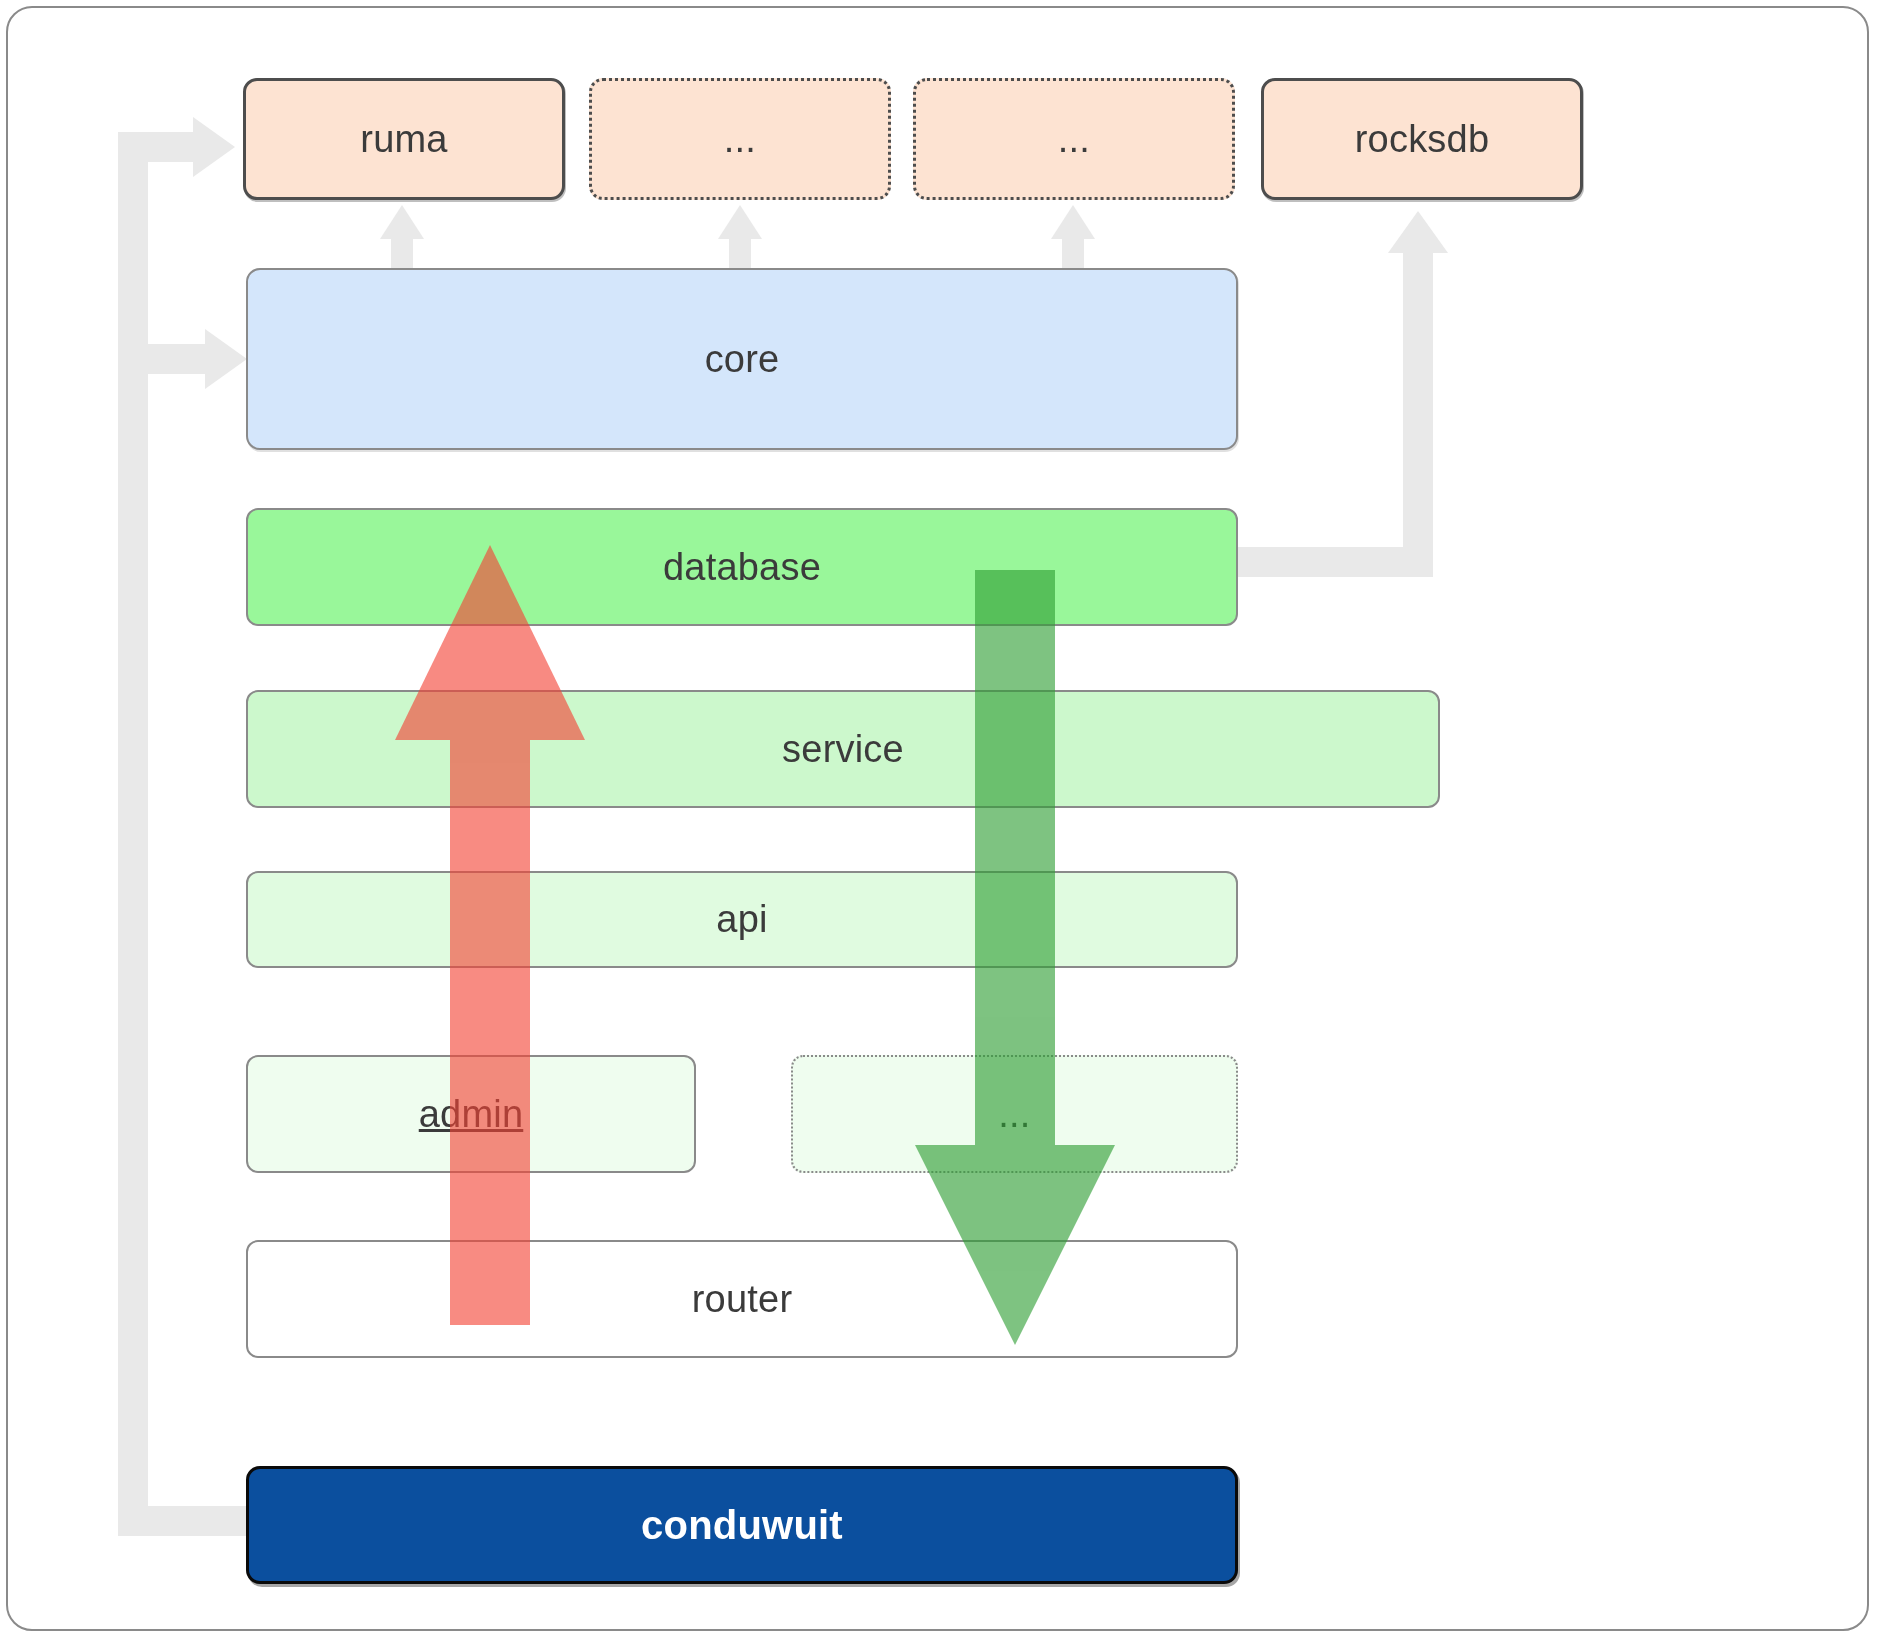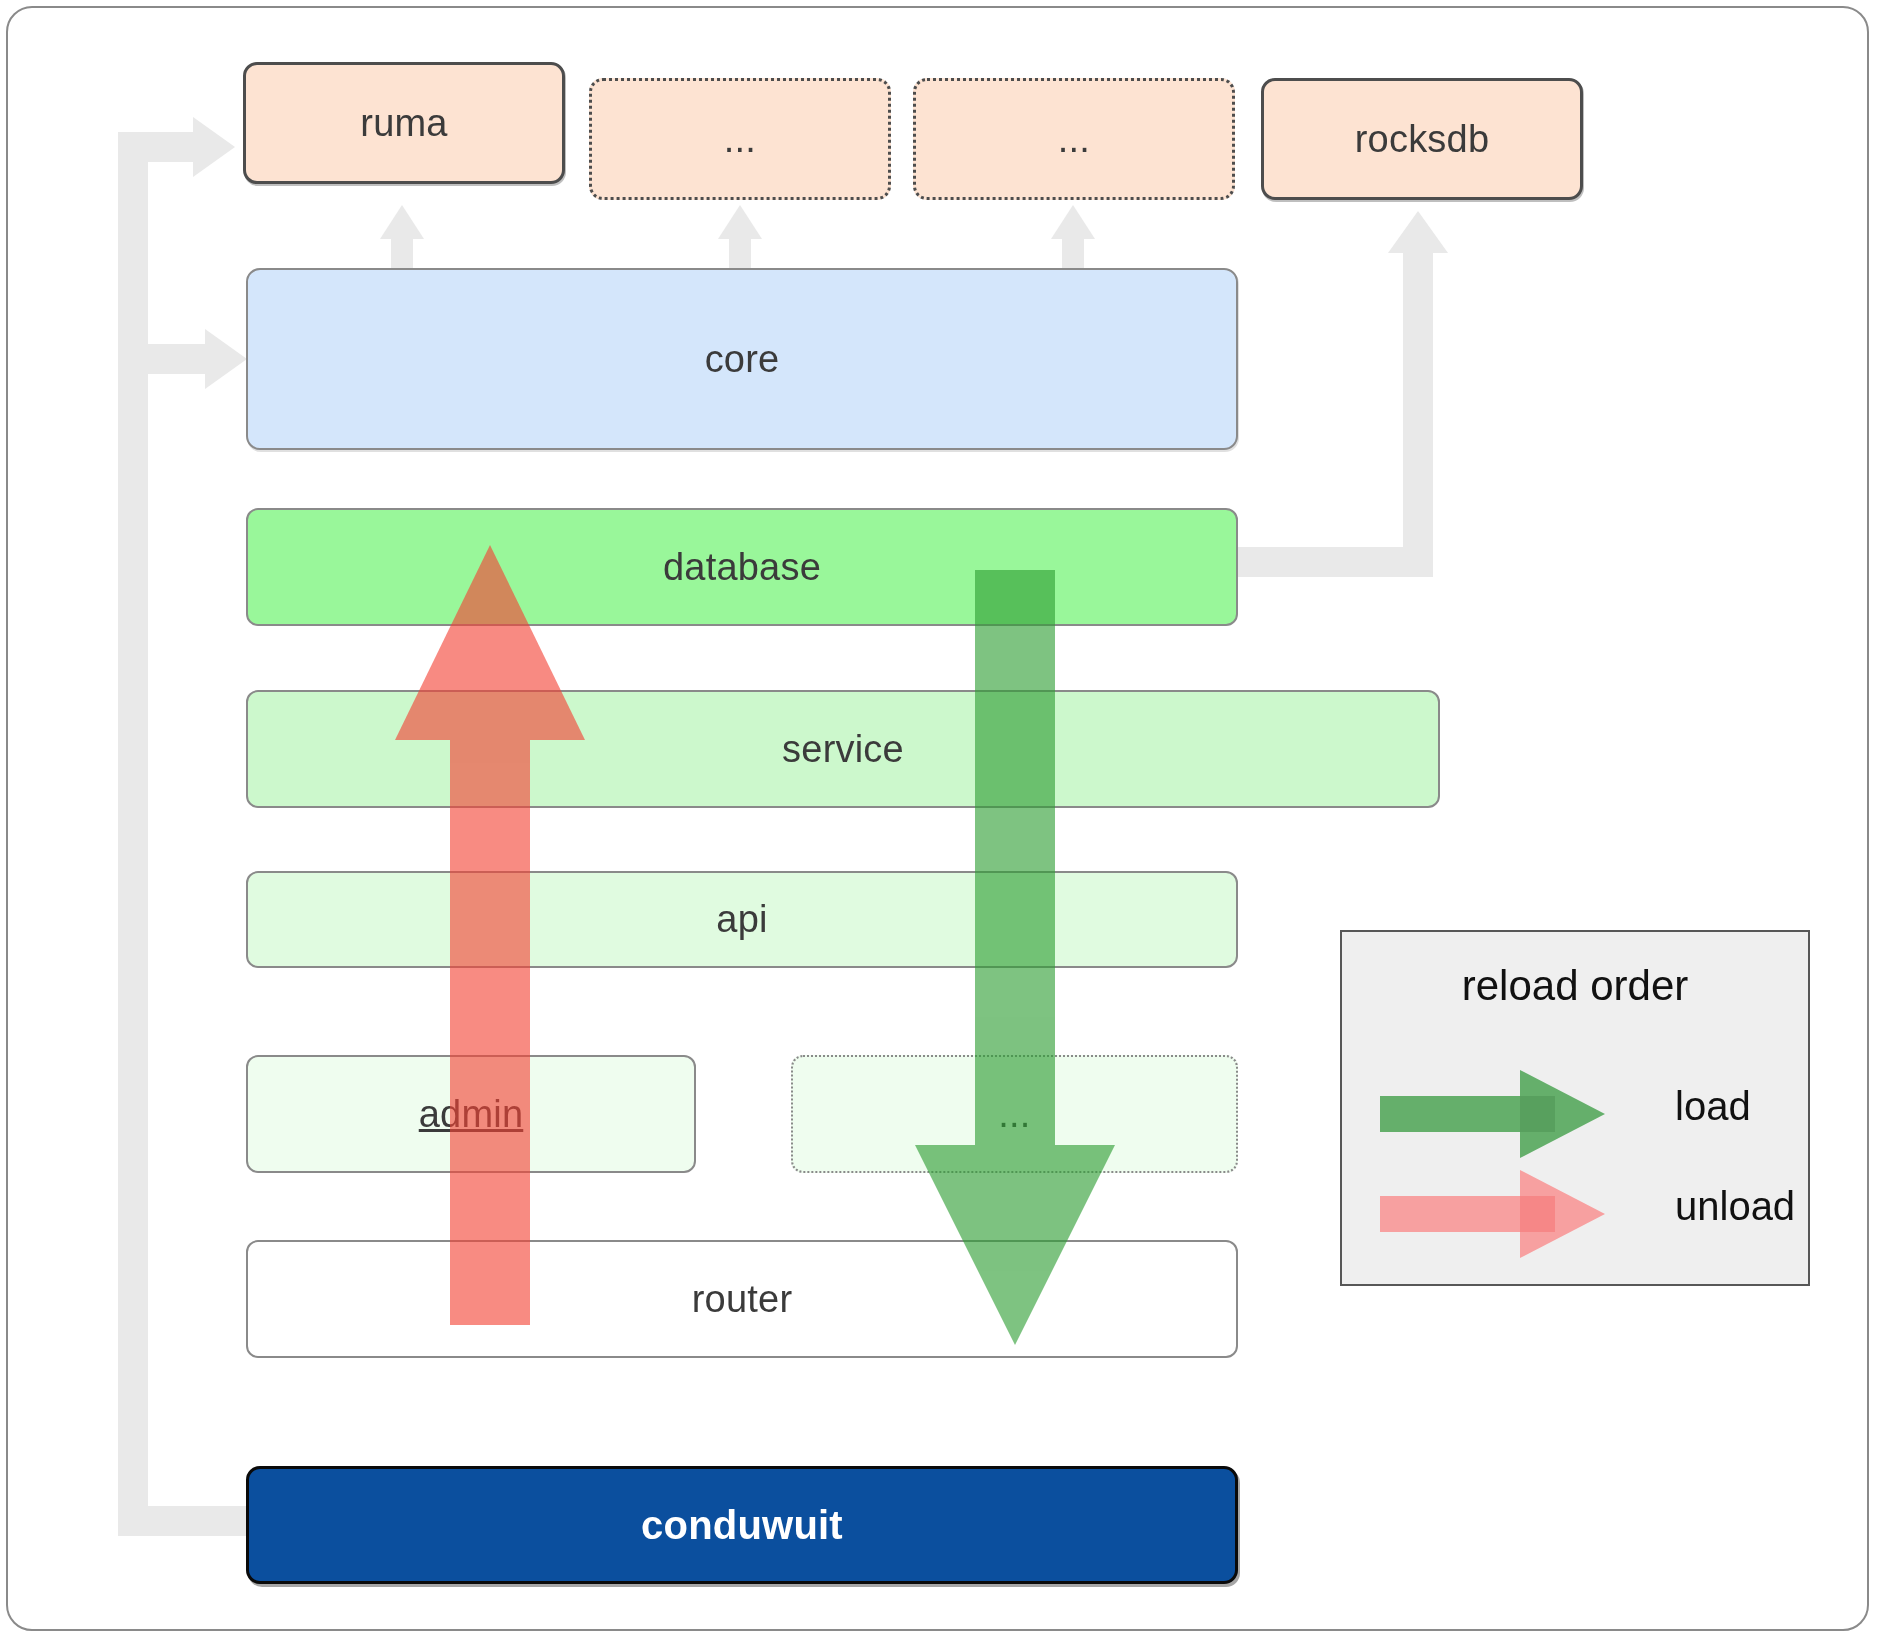--- a/index.html
+++ b/index.html
@@ -162,21 +162,21 @@
 
   <div class="grey-seg" style="left:391px; top:235px; width:22px; height:40px;"></div>
   <div class="grey-arrow-up" style="left:380px; top:205px; border-left-width:22px; border-right-width:22px; border-bottom-width:34px;"></div>
 
   <div class="grey-seg" style="left:729px; top:235px; width:22px; height:40px;"></div>
   <div class="grey-arrow-up" style="left:718px; top:205px; border-left-width:22px; border-right-width:22px; border-bottom-width:34px;"></div>
 
   <div class="grey-seg" style="left:1062px; top:235px; width:22px; height:40px;"></div>
   <div class="grey-arrow-up" style="left:1051px; top:205px; border-left-width:22px; border-right-width:22px; border-bottom-width:34px;"></div>
 
-  <div class="node dep-solid" style="left:243px; top:62px; width:322px; height:122px;">
+  <div class="node dep-solid" style="left:243px; top:78px; width:322px; height:122px;">
     <span class="lbl">ruma</span>
   </div>
   <div class="node dep-dotted" style="left:589px; top:78px; width:302px; height:122px;">
     <span class="lbl">...</span>
   </div>
   <div class="node dep-dotted" style="left:913px; top:78px; width:322px; height:122px;">
     <span class="lbl">...</span>
   </div>
   <div class="node dep-solid" style="left:1261px; top:78px; width:322px; height:122px;">
     <span class="lbl">rocksdb</span>
@@ -220,34 +220,13 @@
       <rect x="450" y="640" width="80" height="685" fill="#f44336"></rect>
       <polygon points="490,545 585,740 395,740" fill="#f44336"></polygon>
     </g>
 
     <g opacity="0.62">
       <rect x="975" y="570" width="80" height="680" fill="#2e9e34"></rect>
       <polygon points="1015,1345 1115,1145 915,1145" fill="#2e9e34"></polygon>
     </g>
   </svg>
 
-  <div id="legend" style="left:1340px; top:930px; width:470px; height:356px;">
-    <div id="legend-title">reload order</div>
-
-    <svg class="legend-row" width="230" height="96" style="left:38px; top:134px;" viewBox="0 0 230 96">
-      <g opacity="0.78">
-        <rect x="0" y="30" width="175" height="36" fill="#3f9e47"></rect>
-        <polygon points="225,48 140,4 140,92" fill="#3f9e47"></polygon>
-        <rect x="140" y="30" width="35" height="36" fill="#2e8b36"></rect>
-      </g>
-    </svg>
-    <div class="legend-label" style="left:333px; top:152px;">load</div>
-
-    <svg class="legend-row" width="230" height="96" style="left:38px; top:234px;" viewBox="0 0 230 96">
-      <g opacity="0.78">
-        <rect x="0" y="30" width="175" height="36" fill="#fa8a8a"></rect>
-        <polygon points="225,48 140,4 140,92" fill="#fa8a8a"></polygon>
-        <rect x="140" y="30" width="35" height="36" fill="#f96a6a"></rect>
-      </g>
-    </svg>
-    <div class="legend-label" style="left:333px; top:252px;">unload</div>
-  </div>
 </div>
 
 </body></html>

